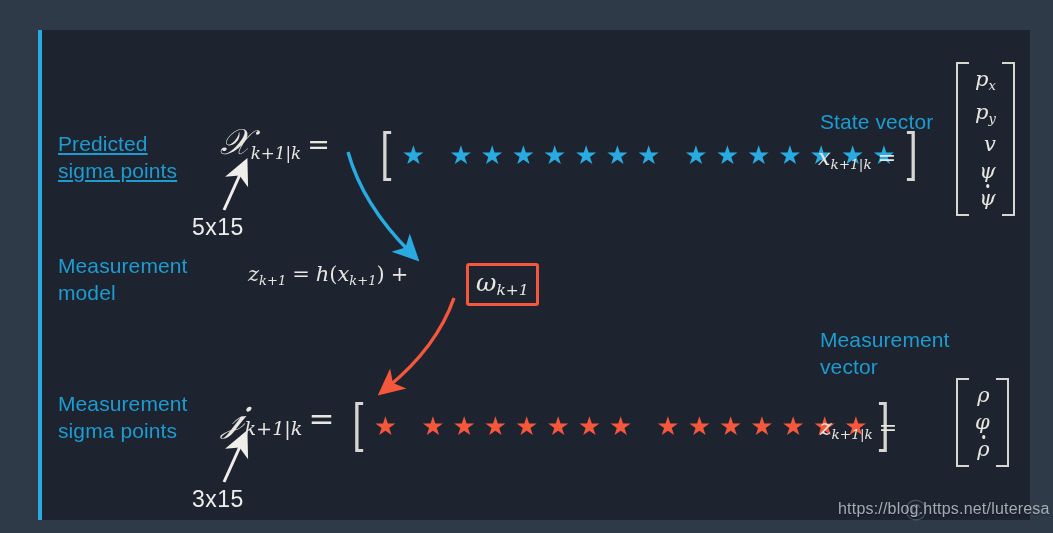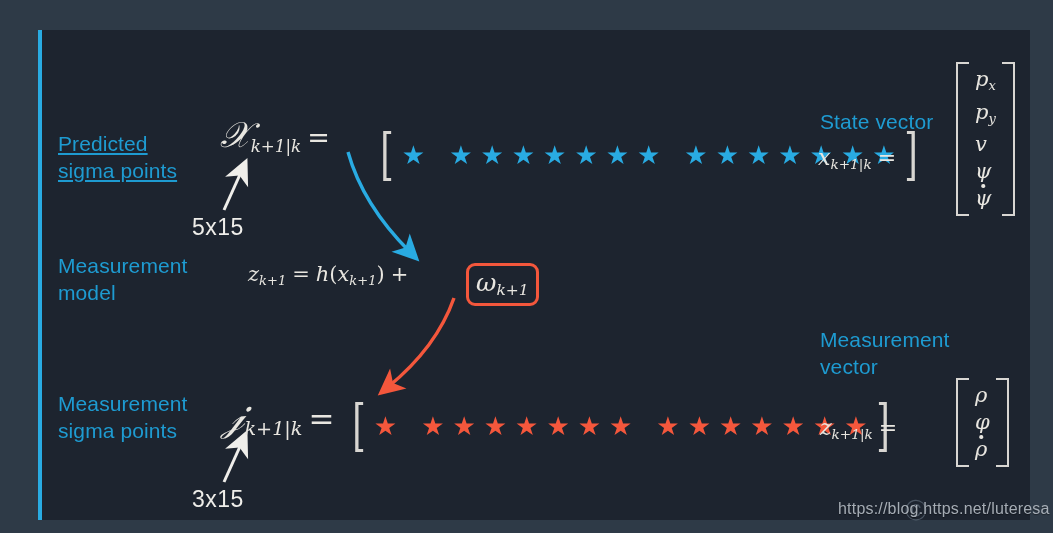--- a/index.html
+++ b/index.html
@@ -106,21 +106,21 @@
     width: 11px;
     border-top: 2.5px solid #d8d6d2;
     border-bottom: 2.5px solid #d8d6d2;
   }
   .vbrk.l { border-left: 2.5px solid #d8d6d2; }
   .vbrk.r { border-right: 2.5px solid #d8d6d2; }
   .vcells {
     display: flex;
     flex-direction: column;
     justify-content: center;
-    align-items: flex-start;
+    align-items: flex-end;
     padding: 4px 6px;
   }
   .vcell {
     color: #e8e6e0;
     font-family: "DejaVu Serif", "Liberation Serif", serif;
     font-style: italic;
     font-size: 21px;
     line-height: 27px;
     text-align: center;
     position: relative;
@@ -134,21 +134,21 @@
     width: 3.5px;
     height: 3.5px;
     border-radius: 50%;
     background: #e8e6e0;
   }
 
   
   #omega-box {
     position: absolute;
     border: 3px solid #f4573c;
-    border-radius: 9px;
+    border-radius: 3px;
     padding: 2px 7px 4px 7px;
   }
 
   
   .annot {
     position: absolute;
     color: #efeeea;
     font-family: Liberation Sans, sans-serif;
     font-size: 23px;
     letter-spacing: 0.5px;
@@ -211,21 +211,21 @@
     <path d="M 416,268 C 404,302 383,330 350,357" stroke="#f4573c" stroke-width="3.4" fill="none" marker-end="url(#ah-red)"></path>
 
     <path d="M 186,180 L 204,140" stroke="#efeeea" stroke-width="3" fill="none" marker-end="url(#ah-white)"></path>
 
     <path d="M 186,452 L 204,412" stroke="#efeeea" stroke-width="3" fill="none" marker-end="url(#ah-white)"></path>
   </svg>
 
   <div class="label" style="left:20px; top:100px;text-decoration:underline;">Predicted
 sigma points</div>
 
-  <div class="math" style="left:182px; top:84px; font-size:27px;text-align:right;">
+  <div class="math" style="left:182px; top:91px; font-size:27px;text-align:right;">
     <span class="cal">𝒳</span><sub class="mini">k<span class="up">+</span>1<span class="up">|</span>k</sub><span class="eq">=</span>
   </div>
 
   <div class="starrow" style="left:338px; top:100px;">
     <span class="bracket">[</span>
     <span class="stars">
       <span class="star cyan-star">★</span>
       <span class="gap"></span>
       <span class="star cyan-star">★</span>
       <span class="star cyan-star">★</span>

